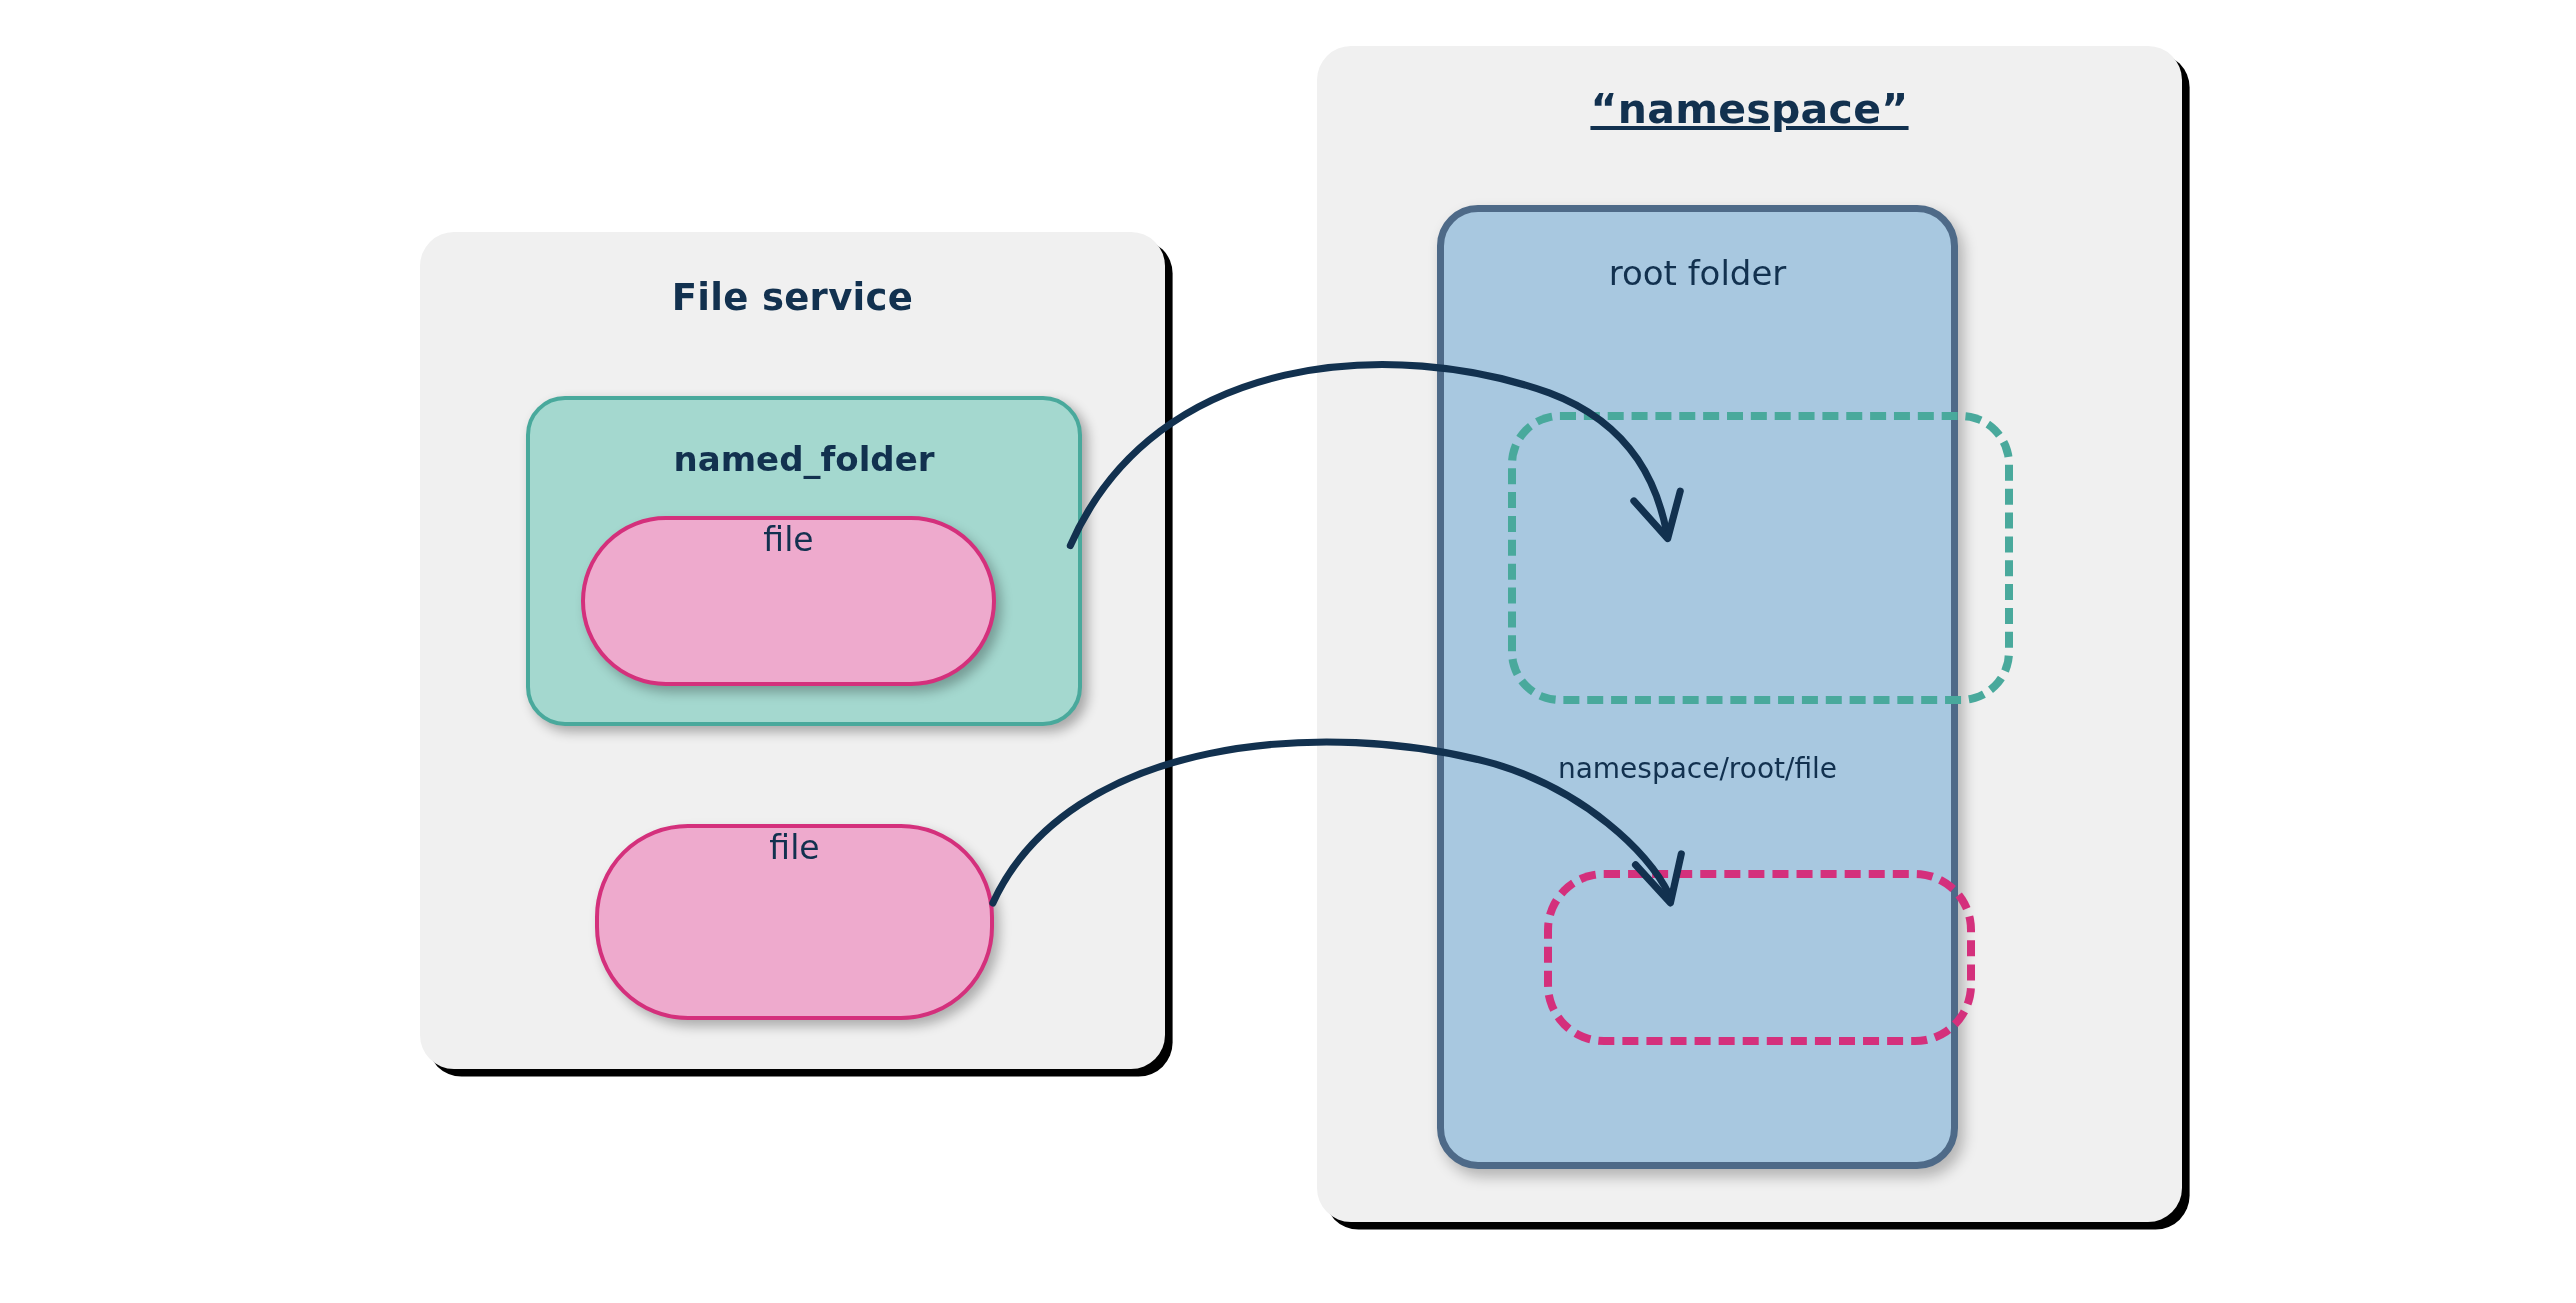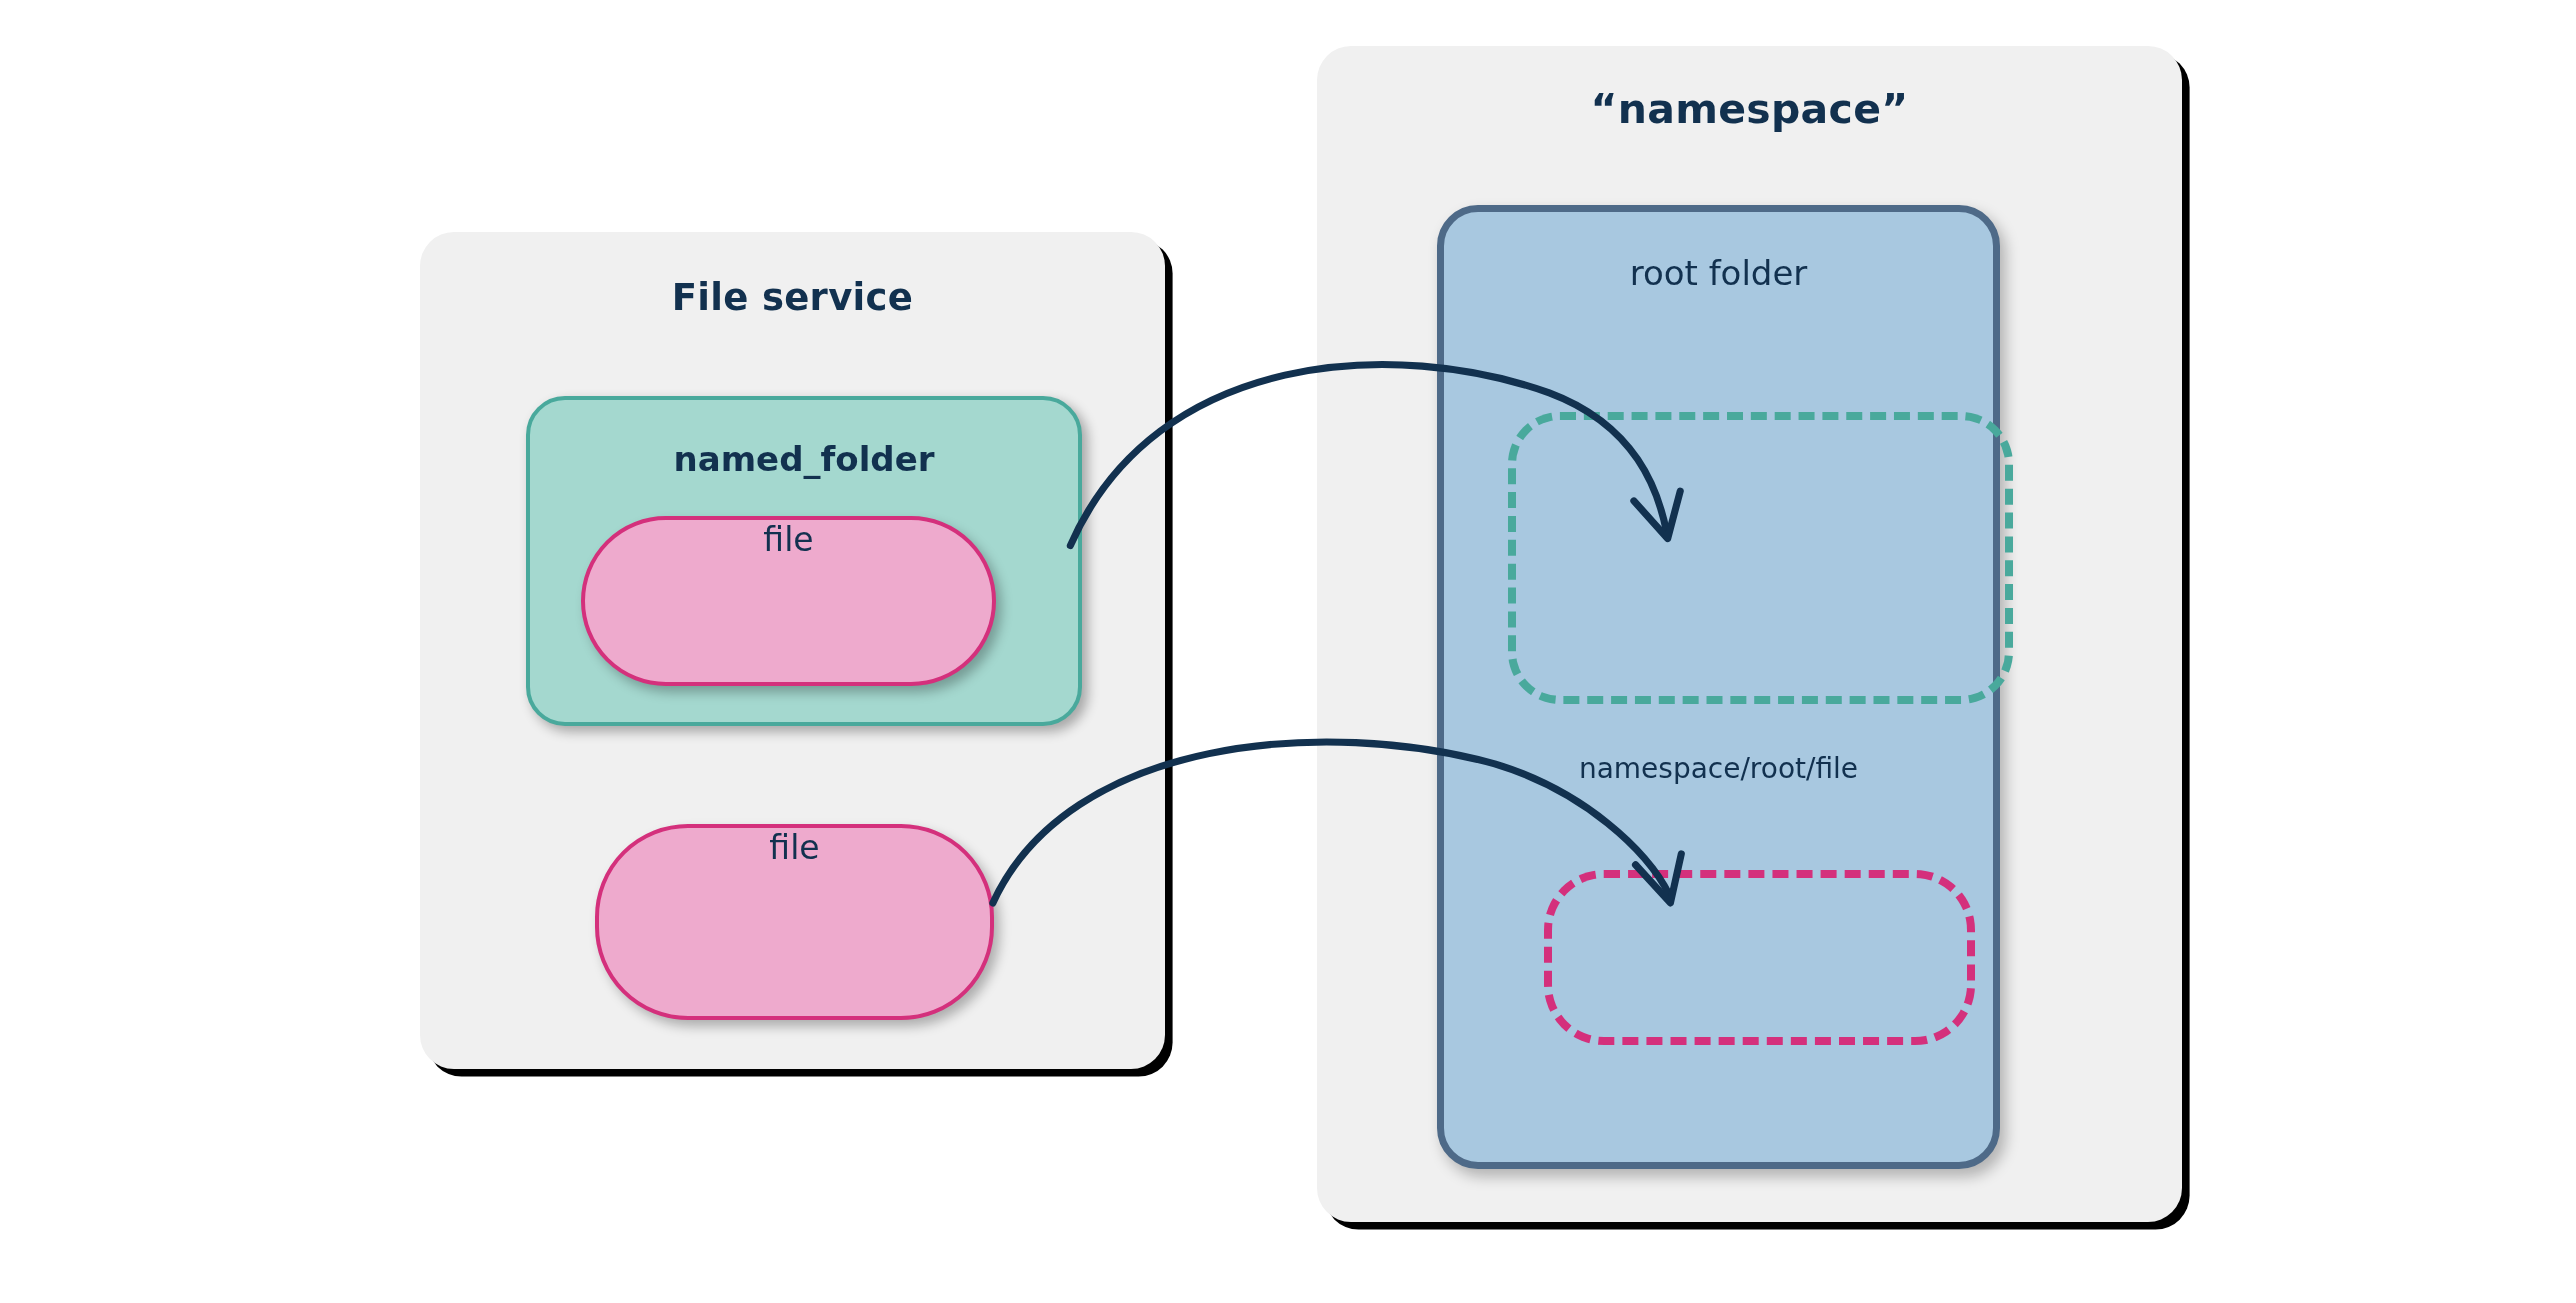--- a/index.html
+++ b/index.html
@@ -19,21 +19,21 @@
   #namespace-panel  { left:1317px; top:46px;  width:865px; height:1176px; }
 
   .panel-title{
     position:absolute; left:0; right:0;
     text-align:center;
     font-weight:700;
     color:#12314f;
     letter-spacing:0.3px;
   }
   #file-service-title{ top:44px;  font-size:37px; }
-  #namespace-title  { top:39px;  font-size:41px; }
+  #namespace-title  { top:39px;  font-size:41px;text-decoration:underline; }
 
   
   #named-folder{
     position:absolute; left:526px; top:396px; width:556px; height:330px;
     background:#a4d8cf;
     border:4.9px solid #49a99c;
     border-radius:39px;
     box-sizing:border-box;
     box-shadow:5.5px 5.5px 12px rgba(0,0,0,.30);
   }
@@ -51,21 +51,21 @@
     box-sizing:border-box;
     box-shadow:5.5px 6.5px 12px rgba(0,0,0,.28);
     display:flex; justify-content:center;
   }
   .file-pill span{ font-size:33px; color:#12314f; }
   #file-pill-inner{ left:581px; top:516px;  width:415px; height:170px; }
   #file-pill-root { left:595px; top:824px; width:399px; height:196px; }
 
   
   #root-folder{
-    position:absolute; left:1437px; top:205px; width:563px; height:964px;
+    position:absolute; left:1437px; top:205px; width:521px; height:964px;
     background:#a8c8e0;
     border:7px solid #4e6a88;
     border-radius:41px;
     box-sizing:border-box;
     box-shadow:5.5px 7.6px 14px rgba(0,0,0,.25);
   }
   #root-folder-label{
     position:absolute; left:0; right:0; top:41px;
     text-align:center; font-size:34px; color:#12314f;
   }

